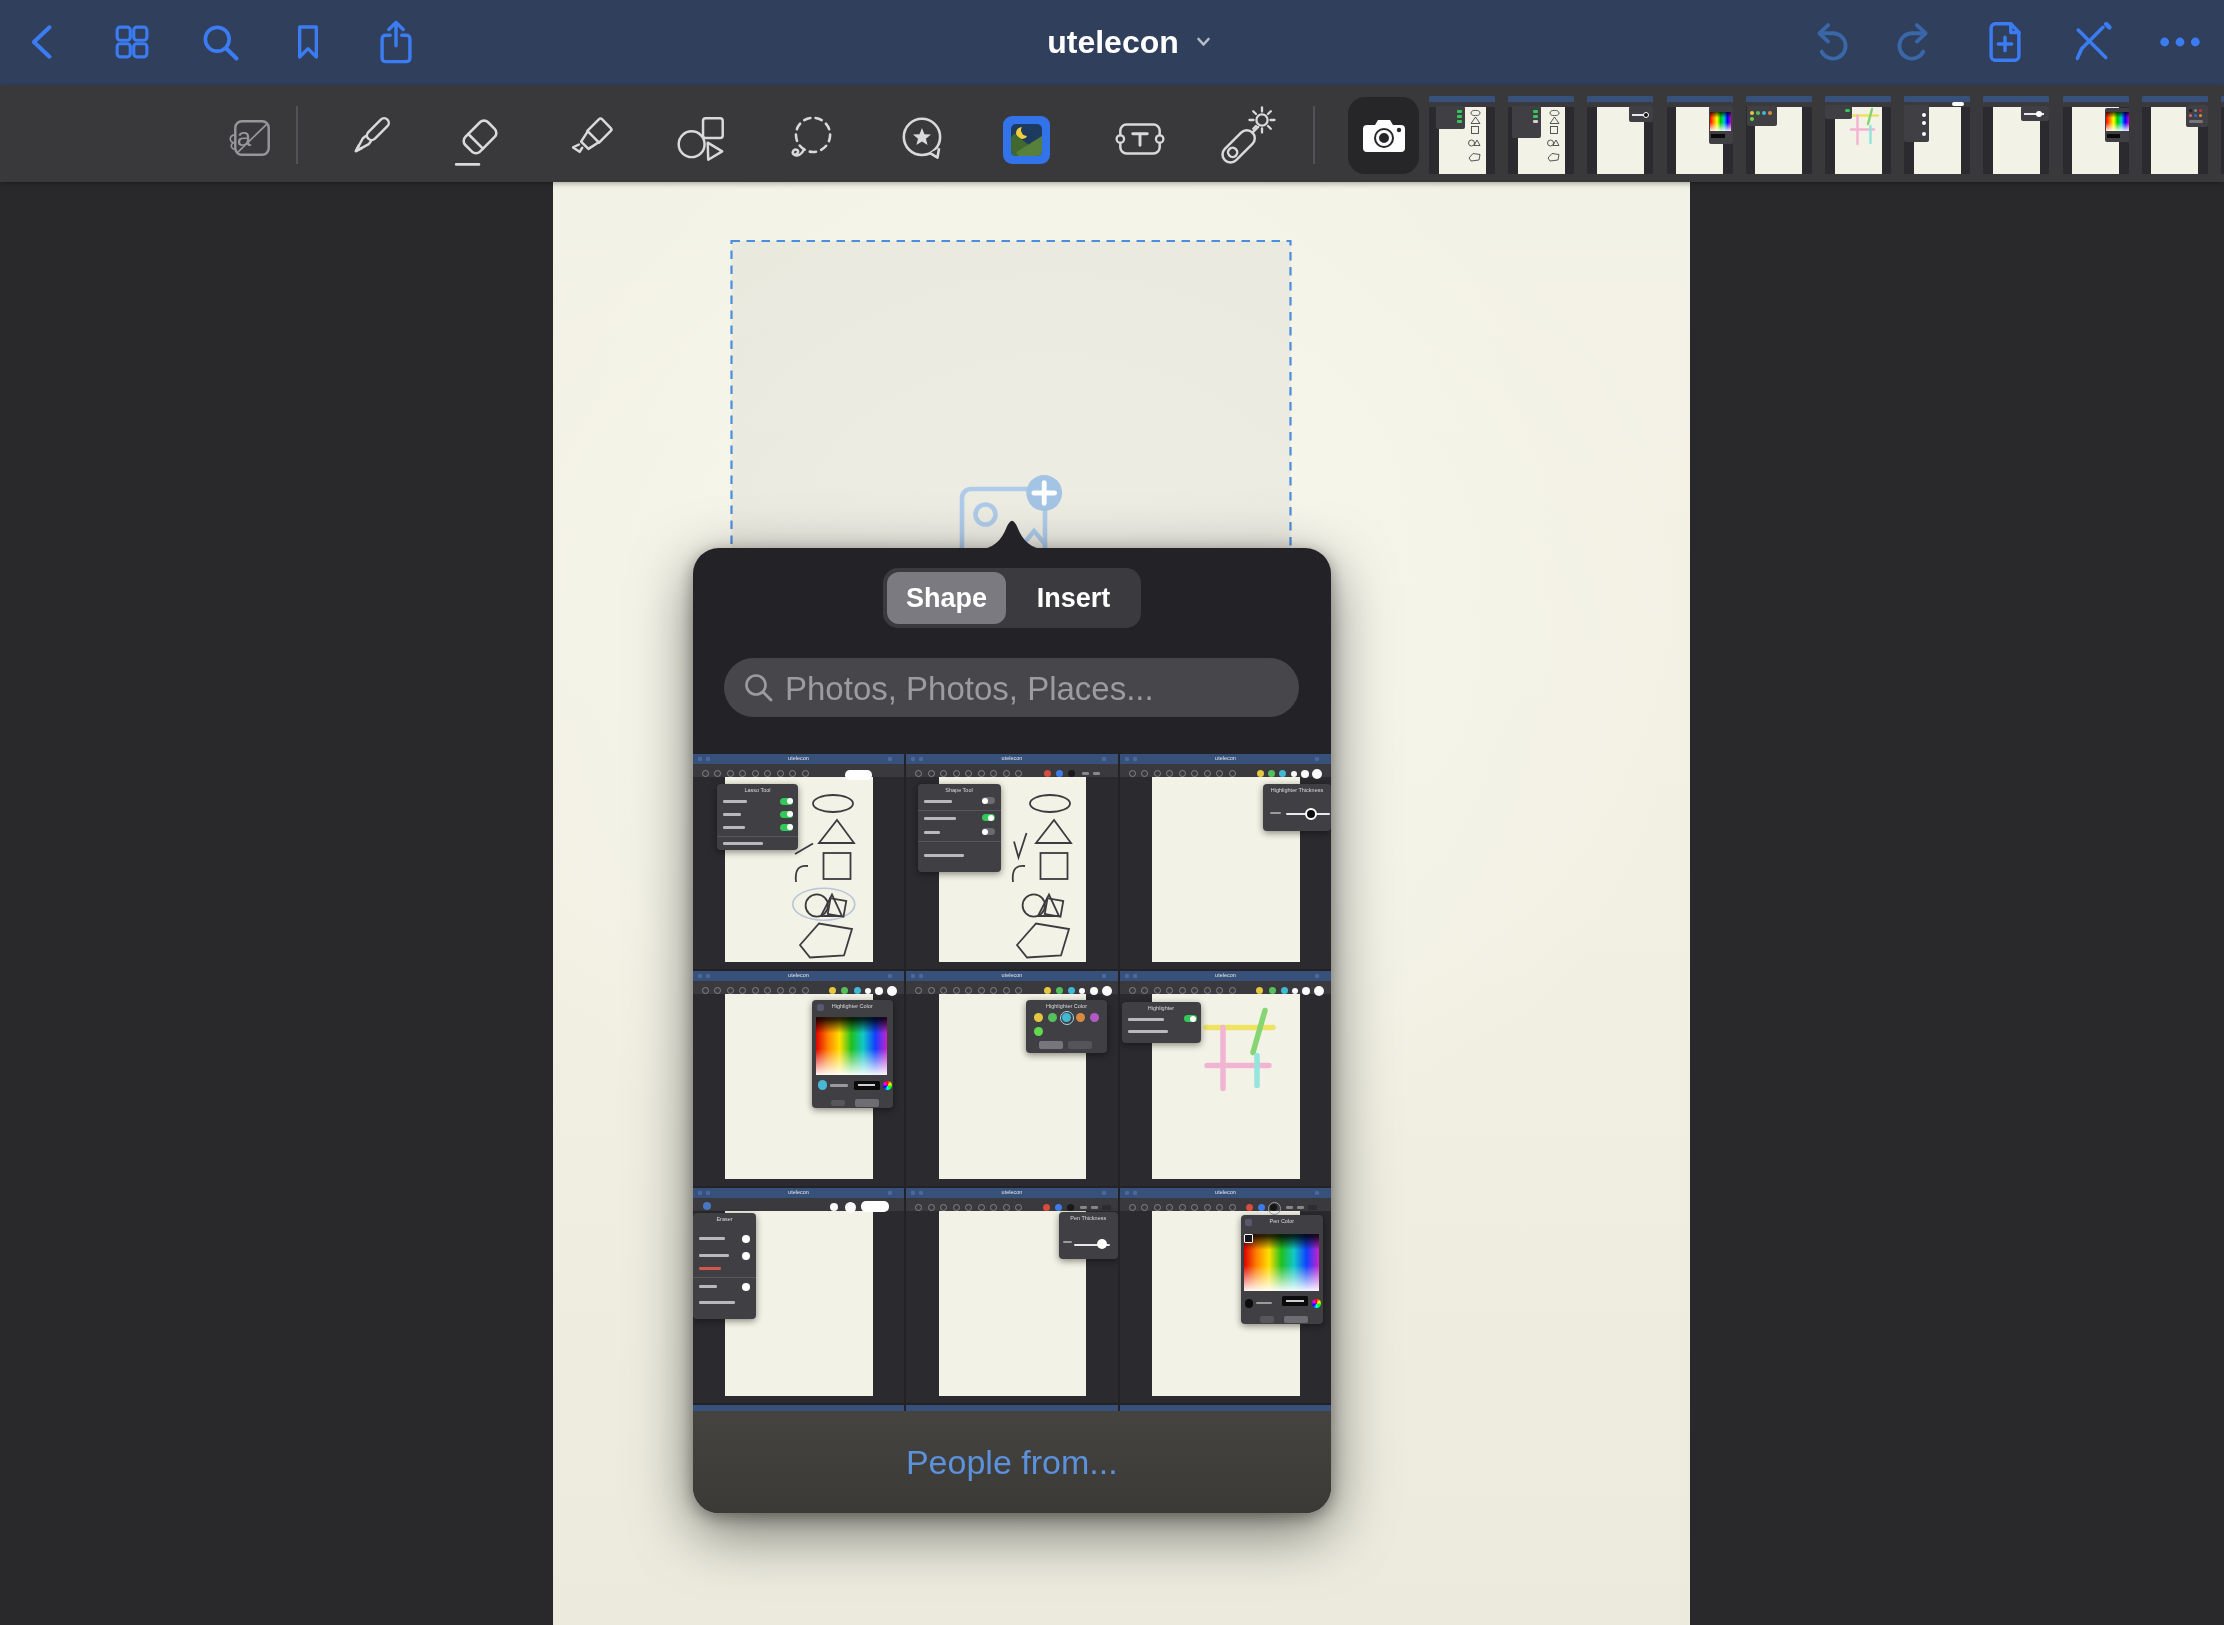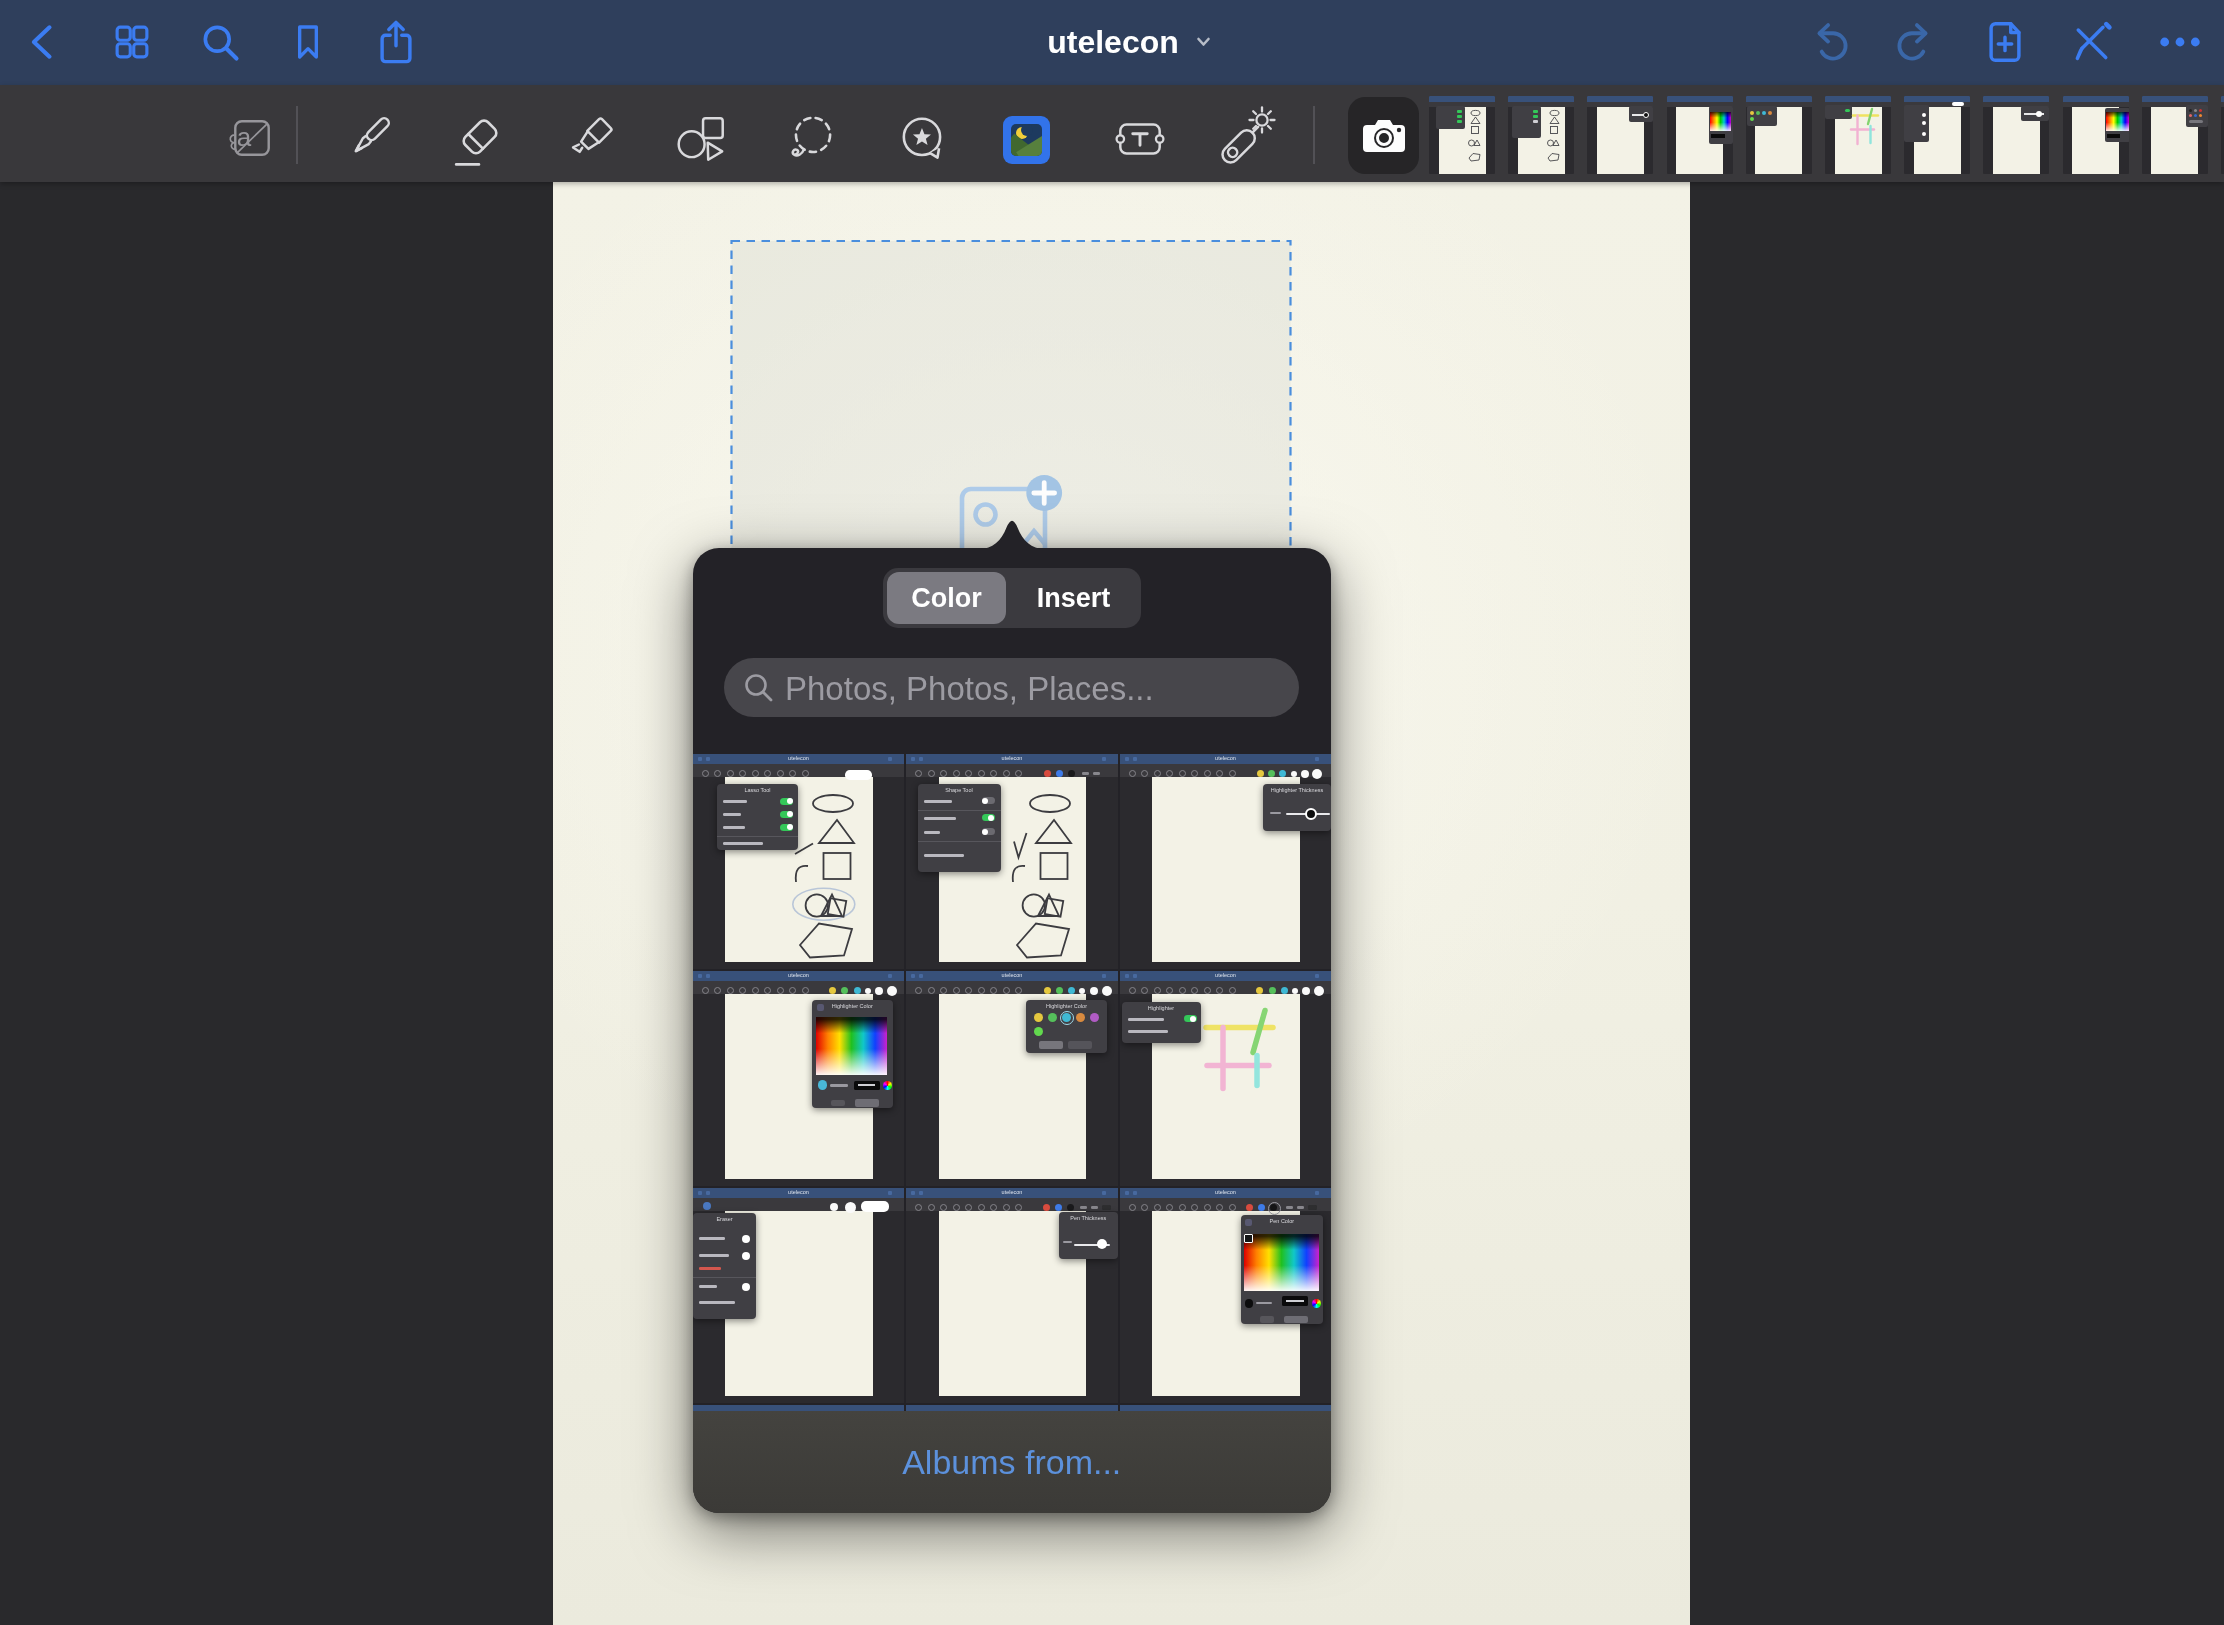--- a/index.html
+++ b/index.html
@@ -279,21 +279,21 @@
 <div class="abs" style="left:2221.0px;top:96px;width:66px;height:78px;background:#2b2a2e;overflow:hidden;border-radius:1px;">
     <div class="abs" style="left:0;top:0;width:66px;height:5.5px;background:#38517a;"></div>
     <div class="abs" style="left:0;top:5.5px;width:66px;height:5px;background:#3a393d;"></div>
   </div>
 <div class="abs" style="left:692.5px;top:548px;width:638.5px;height:965px;background:#232227;border-radius:26px;box-shadow:0 18px 60px rgba(0,0,0,0.5),0 4px 16px rgba(0,0,0,0.35);"></div>
 <svg class="abs" style="left:980px;top:518px;" width="64" height="31" viewBox="0 0 64 31">
     <path d="M0 31 C12 31 21.5 23 26.5 9.5 Q29.5 2.8 32 2.8 Q34.5 2.8 37.5 9.5 C42.5 23 52 31 64 31 Z" fill="#232227"></path>
   </svg>
 <div class="abs" style="left:883px;top:568px;width:258px;height:60px;border-radius:15px;background:#3b3a3f;"></div>
 <div class="abs" style="left:887px;top:572px;width:119px;height:52px;border-radius:12px;background:#7b7a81;"></div>
-<div class="abs" style="left:887px;top:572px;width:119px;height:52px;line-height:52px;text-align:center;color:#fff;font-size:27px;font-weight:700;">Color</div>
+<div class="abs" style="left:887px;top:572px;width:119px;height:52px;line-height:52px;text-align:center;color:#fff;font-size:27px;font-weight:700;">Shape</div>
 <div class="abs" style="left:1010px;top:572px;width:127px;height:52px;line-height:52px;text-align:center;color:#fff;font-size:27px;font-weight:700;">Insert</div>
 <div class="abs" style="left:724px;top:658px;width:575px;height:59px;border-radius:29.5px;background:#47464b;"></div>
 <svg class="abs" style="left:742px;top:671px;" width="34" height="34" viewBox="0 0 34 34">
     <circle cx="14" cy="14" r="9.5" stroke="#9c9ba2" stroke-width="2.6" fill="none"></circle>
     <path d="M21 21 L29 29" stroke="#9c9ba2" stroke-width="2.8" stroke-linecap="round"></path>
   </svg>
 <div class="abs" style="left:785px;top:658px;height:59px;line-height:61px;color:#9c9ba2;font-size:33px;">Photos, Photos, Places...</div>
 <div class="abs" style="left:692.5px;top:753.5px;width:211.5px;height:215px;background:#2b2a2e;overflow:hidden;">
     <div class="abs" style="left:0;top:0;width:211.5px;height:10px;background:#38517a;"></div>
     <div class="abs" style="left:68px;top:1.5px;width:76px;height:7px;line-height:7px;text-align:center;color:#dfe5ee;font-size:5.5px;">utelecon</div>
@@ -633,12 +633,12 @@
       </div>
       <div class="abs" style="left:71px;top:84px;width:9px;height:9px;border-radius:50%;background:conic-gradient(#f00,#ff0,#0f0,#0ff,#00f,#f0f,#f00);"></div>
       <div class="abs" style="left:19px;top:101px;width:14px;height:6.5px;border-radius:2px;background:#57565b;"></div>
       <div class="abs" style="left:43px;top:100.5px;width:24px;height:7.5px;border-radius:2px;background:#6e6d74;"></div>
     </div>
   </div>
 <div class="abs" style="left:692.5px;top:1404.5px;width:211.5px;height:8px;background:#38517a;"></div>
 <div class="abs" style="left:906px;top:1404.5px;width:211.5px;height:8px;background:#38517a;"></div>
 <div class="abs" style="left:1119.5px;top:1404.5px;width:211.5px;height:8px;background:#38517a;"></div>
 <div class="abs" style="left:692.5px;top:1411px;width:638.5px;height:102px;background:linear-gradient(180deg,#44433f,#3b3a37);border-radius:0 0 26px 26px;"></div>
-<div class="abs" style="left:692.5px;top:1411px;width:638.5px;height:102px;line-height:102px;text-align:center;color:#5c91dc;font-size:34px;">Albums from...</div>
+<div class="abs" style="left:692.5px;top:1411px;width:638.5px;height:102px;line-height:102px;text-align:center;color:#5c91dc;font-size:34px;">People from...</div>
 </body></html>

